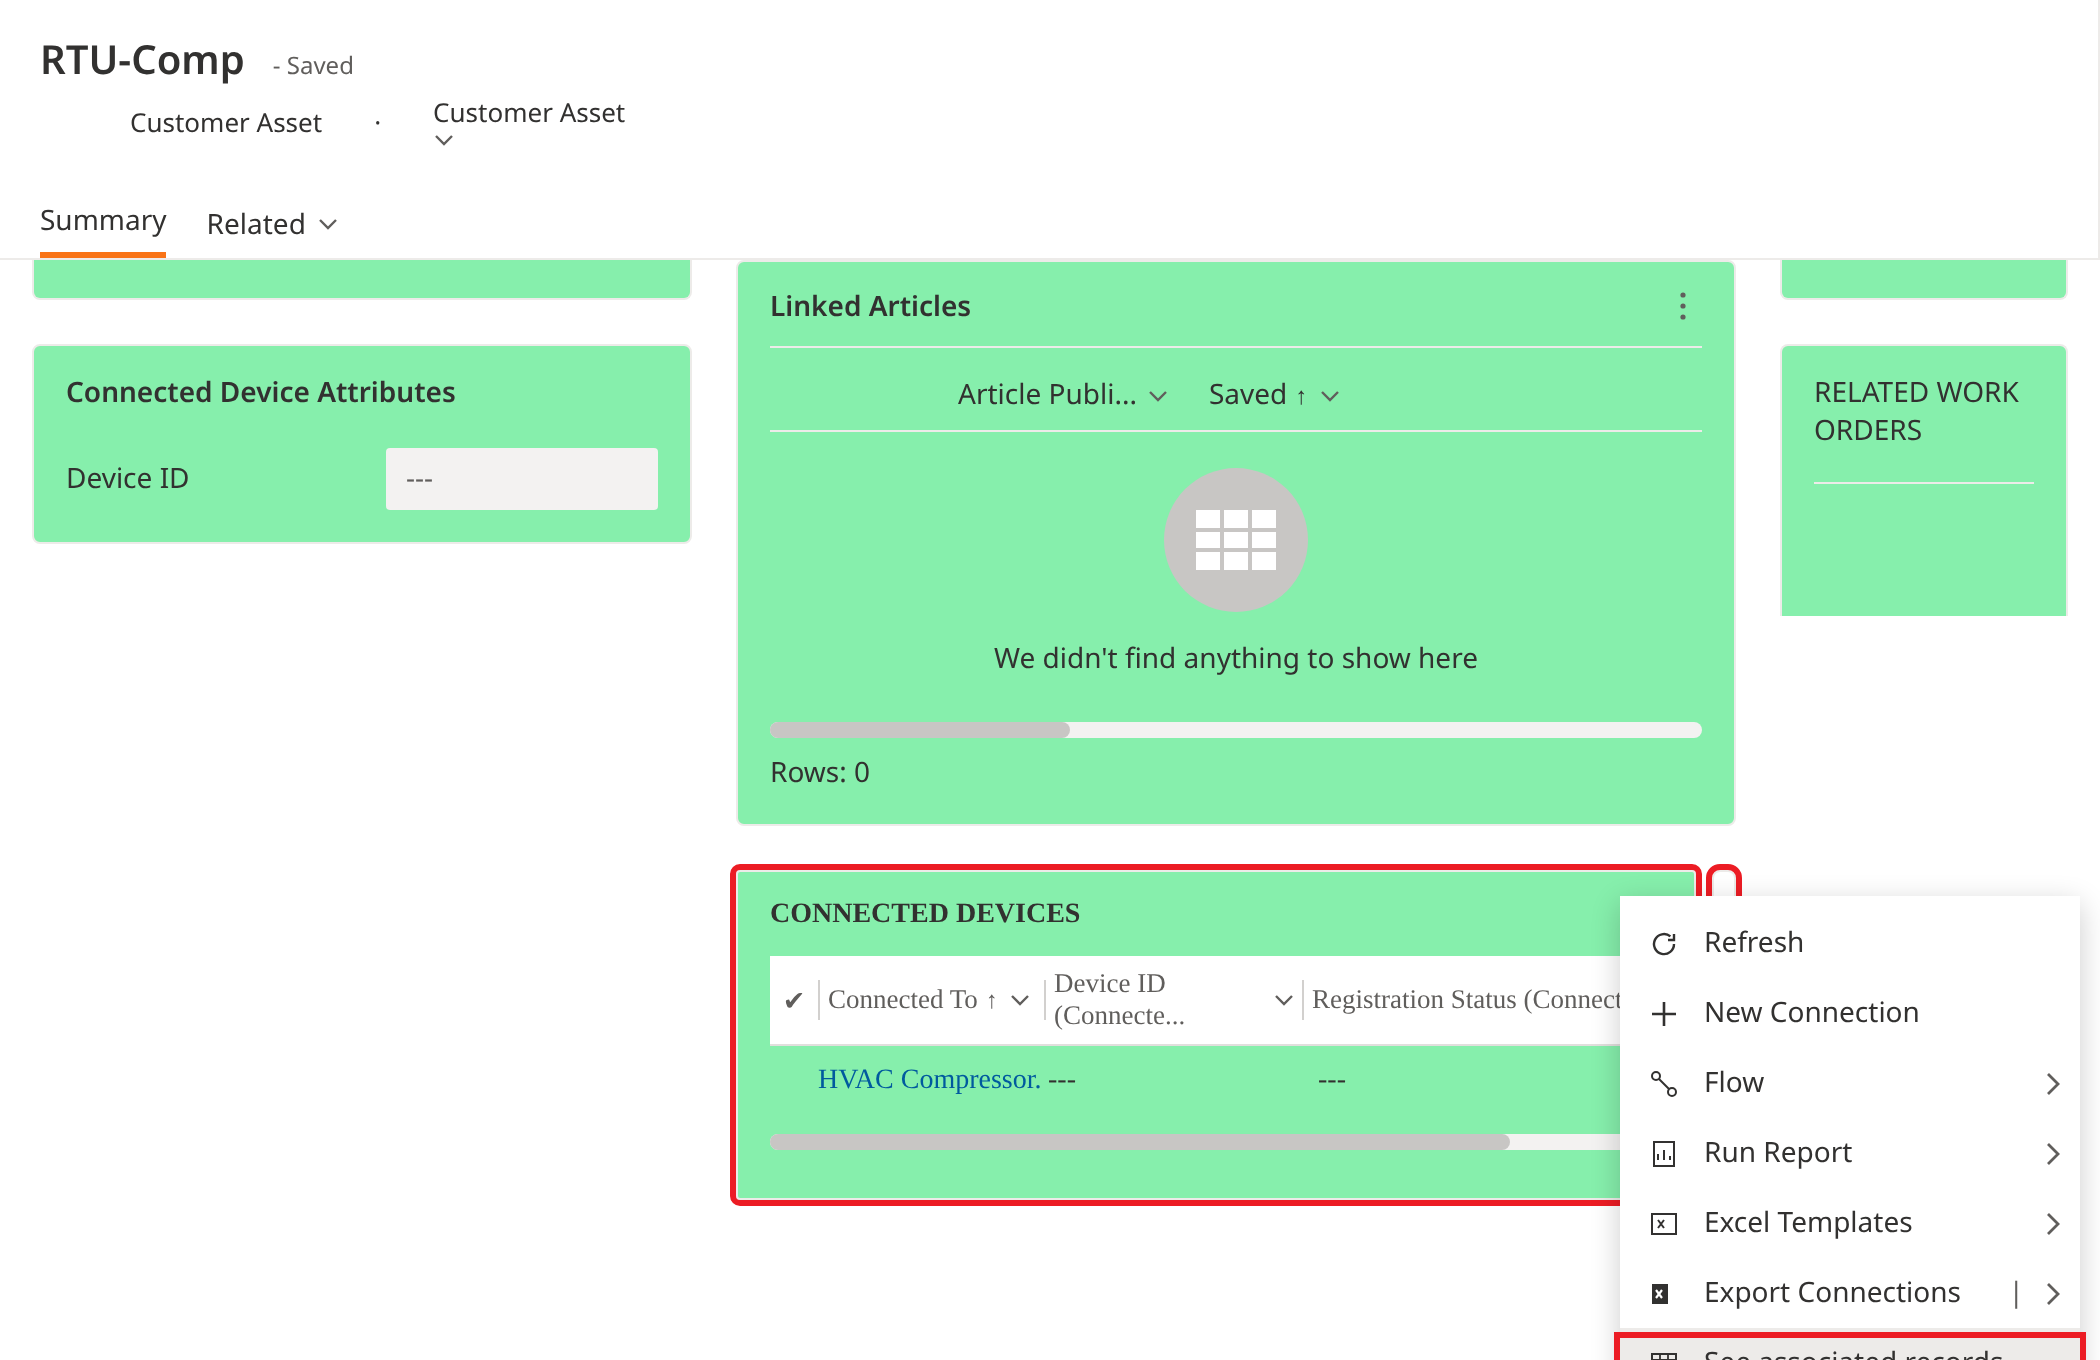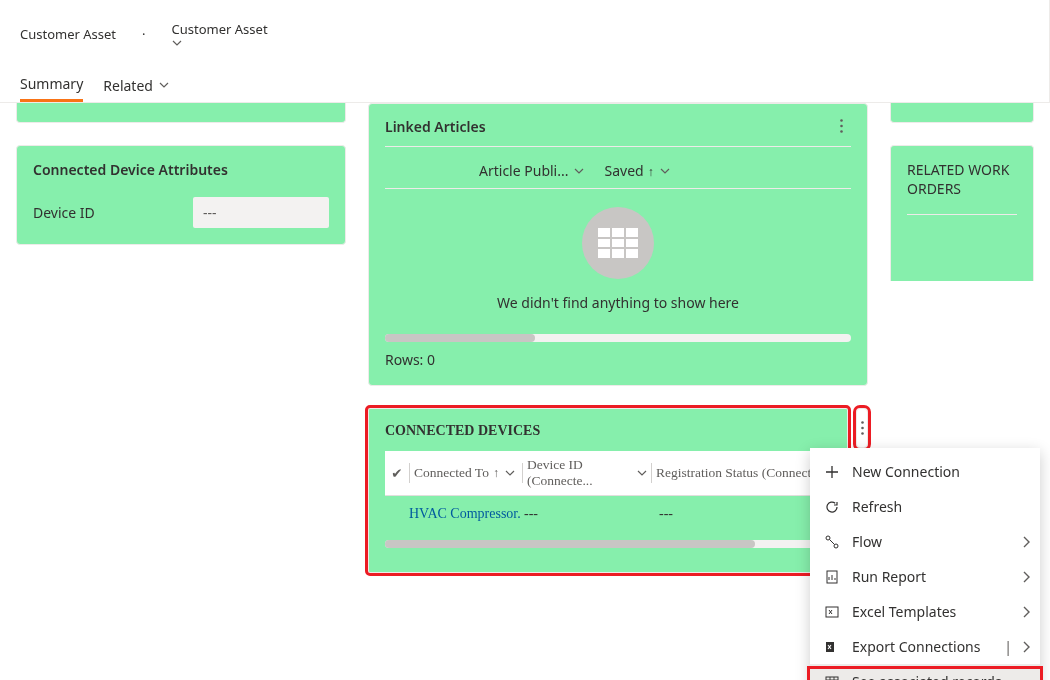--- a/index.html
+++ b/index.html
@@ -13,21 +13,21 @@
     overflow: hidden;
   }
   .header {
     padding: 16px 20px 0 20px;
     border-bottom: 1px solid #edebe9;
     border-right: 1px solid #edebe9;
   }
   .h-row1 { display: flex; align-items: baseline; gap: 14px; }
   .h-title { font-size: 20px; font-weight: 600; }
   .h-saved { font-size: 12px; color: #605e5c; }
-  .h-row2 { display: flex; align-items: center; gap: 24px; font-size: 13px; color: #323130; margin-top: 4px; }
+  .h-row2 { display: flex; align-items: center; gap: 24px; font-size: 13px; color: #323130; margin-top: 4px; margin-left: 45px; }
   .h-dot::before { content: "·"; margin: 0 2px; }
   .chev { margin-left: 2px; line-height:1; }
   .tabs { display: flex; gap: 20px; margin-top: 20px; }
   .tab { font-size: 14px; color: #323130; padding: 6px 0; cursor: pointer; display: flex; align-items: center; gap: 4px; }
   .tab.active { font-weight: 400; border-bottom: 3px solid #f97316; }
 
   .cols { display: flex; gap: 22px; padding: 0 16px; }
   .col-left { width: 330px; }
   .col-mid { width: 500px; }
   .col-right { flex: 1; }
@@ -124,20 +124,24 @@
 
   .right-title { font-size:14px; font-weight:400; }
 
   
   svg { display:block; }
 </style>
 </head>
 <body>
 
 <div class="header">
+  <div class="h-row1">
+    <span class="h-title">RTU-Comp</span>
+    <span class="h-saved">- Saved</span>
+  </div>
   <div class="h-row2">
     <span>Customer Asset</span>
     <span class="h-dot"></span>
     <span>
       <span>Customer Asset</span>
       <span class="chev">
         <svg width="10" height="10" viewBox="0 0 10 10">
             <path d="M1 3 L5 7 L9 3" fill="none" stroke="#605e5c" stroke-width="1.2"></path>
           </svg>
       </span>
@@ -285,32 +289,32 @@
       <div class="right-title">RELATED WORK ORDERS</div>
       <div class="hr" style="margin-top:16px;"></div>
     </div>
   </div>
 </div>
 
 <div class="menu">
   <div class="menu-item">
     <span class="mi-icon">
       <svg width="14" height="14" viewBox="0 0 14 14">
+          <path d="M12 7 A5 5 0 1 1 10.2 3.2 M12 2 V5 H9" fill="none" stroke="#323130" stroke-width="1.2"></path>
+        </svg>
+    </span>
+    <span>Refresh</span>
+  </div>
+  <div class="menu-item">
+    <span class="mi-icon">
+      <svg width="14" height="14" viewBox="0 0 14 14">
           <path d="M7 1 V13 M1 7 H13" stroke="#323130" stroke-width="1.3"></path>
         </svg>
     </span>
     <span>New Connection</span>
-  </div>
-  <div class="menu-item">
-    <span class="mi-icon">
-      <svg width="14" height="14" viewBox="0 0 14 14">
-          <path d="M12 7 A5 5 0 1 1 10.2 3.2 M12 2 V5 H9" fill="none" stroke="#323130" stroke-width="1.2"></path>
-        </svg>
-    </span>
-    <span>Refresh</span>
   </div>
   <div class="menu-item">
     <span class="mi-icon">
       <svg width="14" height="14" viewBox="0 0 14 14">
           <circle cx="3" cy="3" r="2" fill="none" stroke="#323130"></circle>
           <circle cx="11" cy="11" r="2" fill="none" stroke="#323130"></circle>
           <path d="M4.5 4.5 L9.5 9.5" stroke="#323130"></path>
         </svg>
     </span>
     <span>Flow</span>

